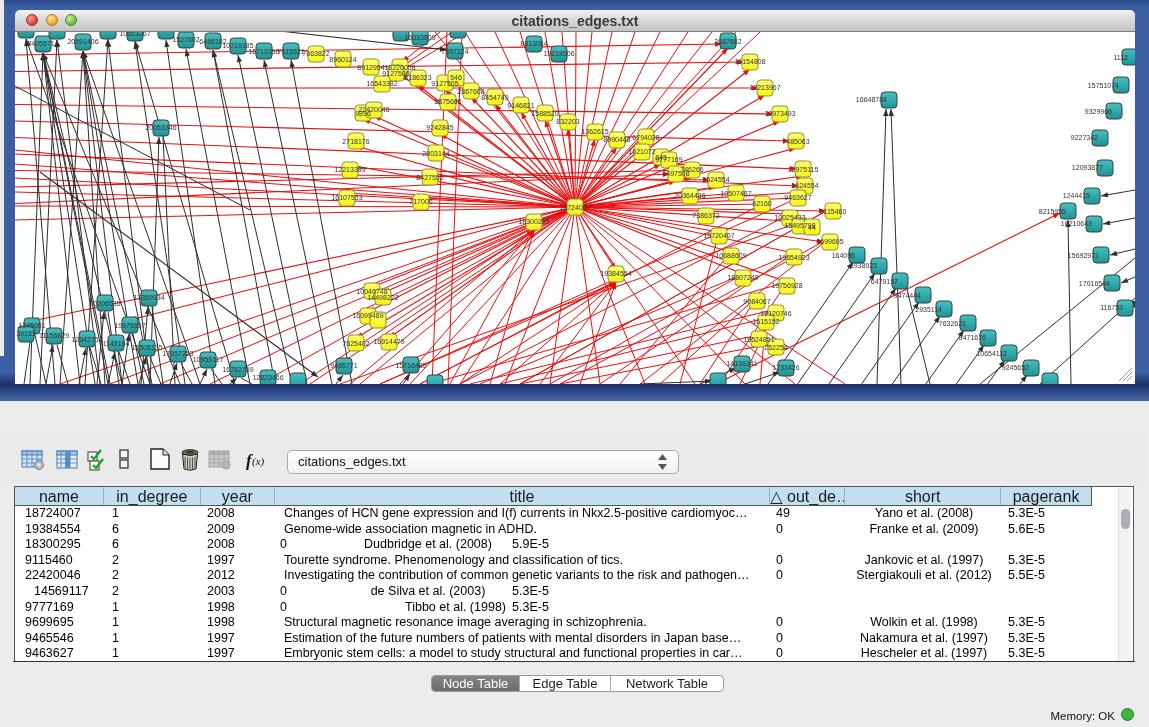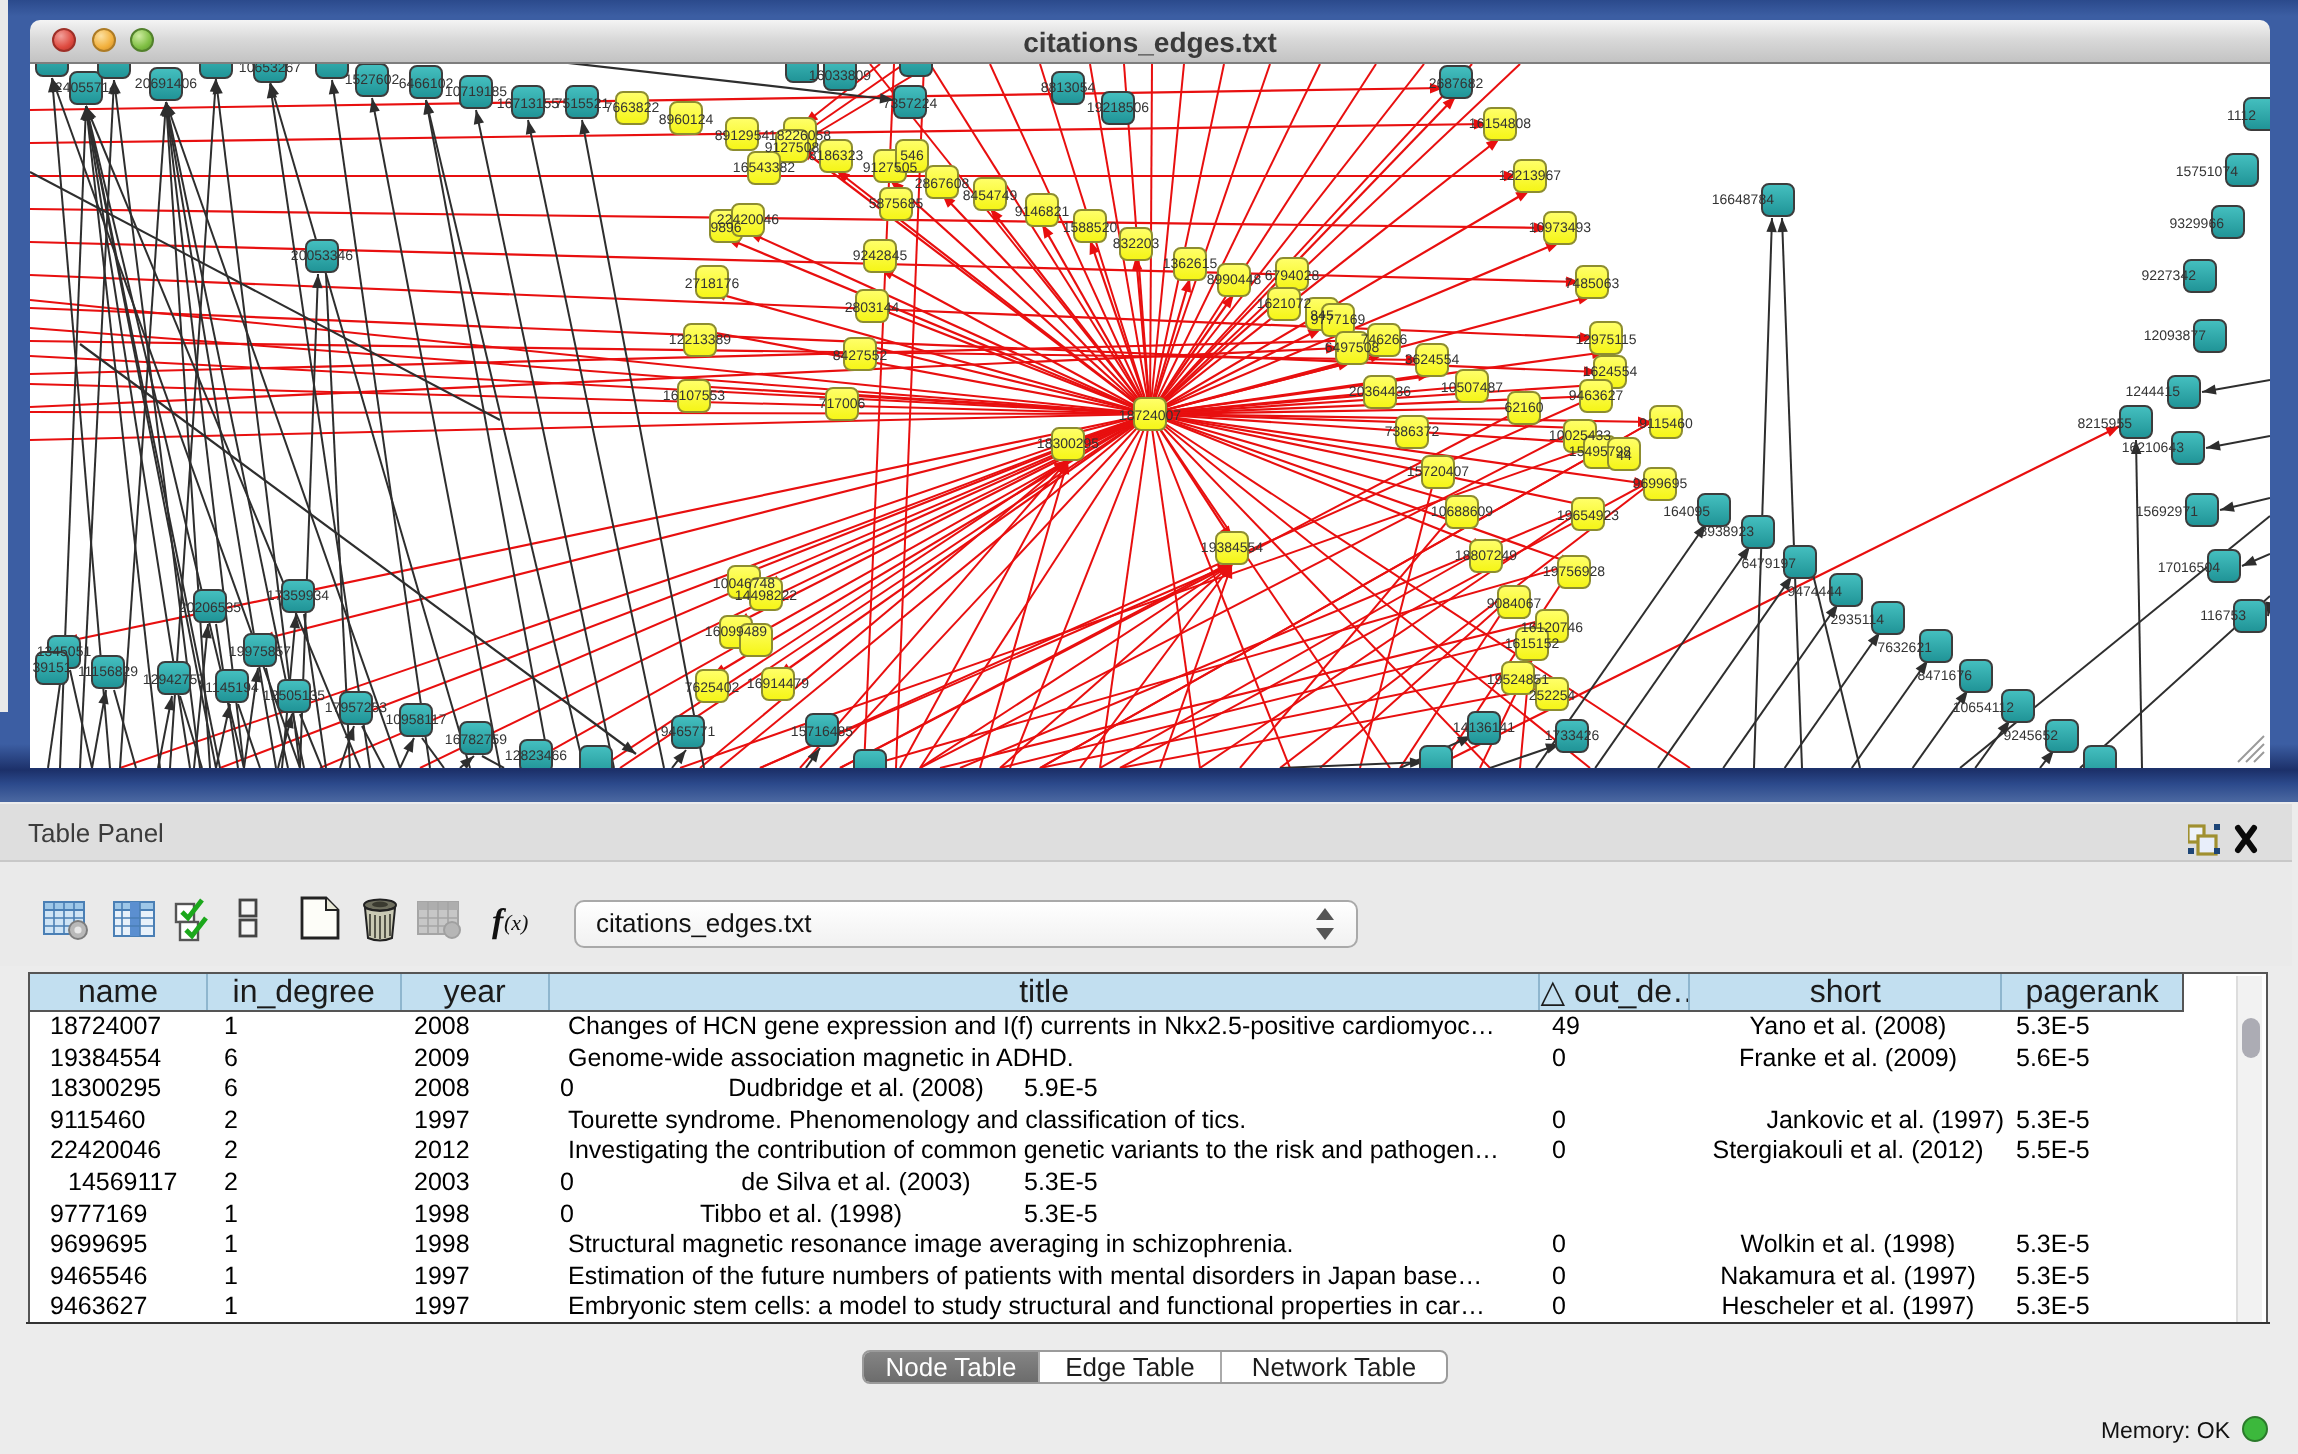--- a/index.html
+++ b/index.html
@@ -680,31 +680,20 @@
         <text x="1110" y="286" font-size="7" fill="#333" text-anchor="end">17016504</text>
         <text x="1123" y="310" font-size="7" fill="#333" text-anchor="end">116753</text>
         <text x="575" y="210" font-size="7" fill="#333" text-anchor="middle">18724007</text>
         <line x1="1119" y1="381" x2="1132" y2="368" stroke="#9a9a9a" stroke-width="1"></line>
         <line x1="1123" y1="381" x2="1132" y2="372" stroke="#9a9a9a" stroke-width="1"></line>
         <line x1="1127" y1="381" x2="1132" y2="376" stroke="#9a9a9a" stroke-width="1"></line>
     </svg>
   </div>
 </div>
 <div id="panel">
-  <div id="phead">
-      <span class="t">Table Panel</span>
-    <svg width="40" height="16" style="position:absolute;right:12px;top:10px">
-      <rect x="0" y="1" width="8" height="8" fill="#eef3fa" stroke="#a09030" stroke-width="1.6"></rect>
-      <rect x="5" y="6" width="9" height="9" fill="#e8eefa" stroke="#a09030" stroke-width="1.6"></rect>
-      <rect x="13" y="0" width="3" height="3" fill="#1d4577"></rect>
-        <rect x="0" y="12" width="3" height="3" fill="#1d4577"></rect>
-        <rect x="13" y="12" width="3" height="3" fill="#1d4577"></rect>
-      <path d="M25 2 L33 13 M33 2 L25 13" stroke="#0a0a0a" stroke-width="3" stroke-linecap="round"></path>
-    </svg>
-  </div>
   <div id="tool">
     <svg width="280" height="36" style="position:absolute;left:20px;top:17px">
         <g transform="translate(2,3)">
           <rect x="0" y="0" width="20" height="16" fill="#cfe4f5" stroke="#4a7fb5"></rect>
           <rect x="0" y="0" width="20" height="4" fill="#9ec7e8" stroke="#4a7fb5"></rect>
           <path d="M0 8 H20 M0 12 H20 M5 0 V16 M10 0 V16 M15 0 V16" stroke="#4a7fb5" stroke-width="0.8"></path>
           <circle cx="17" cy="14" r="4.5" fill="#b9b9b9" stroke="#7d7d7d"></circle>
           <circle cx="17" cy="14" r="1.8" fill="#e8e8e8"></circle>
         </g>
         <g transform="translate(37,3)">
@@ -787,21 +776,21 @@
         <div style="width:75px;padding-left:5px">0</div>
         <div style="width:156px;text-align:center">Dudbridge et al. (2008)</div>
         <div style="width:90px;padding-left:6px">5.9E-5</div>
       </div>
       <div class="row">
         <div style="width:89px;padding-left:10px">9115460</div>
         <div style="width:97px;padding-left:8px">2</div>
         <div style="width:74px;padding-left:6px">1997</div>
         <div style="width:496px;padding-left:9px">Tourette syndrome. Phenomenology and classification of tics.</div>
         <div style="width:75px;padding-left:5px">0</div>
-        <div style="width:156px;text-align:right">Jankovic et al. (1997)</div>
+        <div style="width:156px;text-align:center">Jankovic et al. (1997)</div>
         <div style="width:90px;padding-left:6px">5.3E-5</div>
       </div>
       <div class="row">
         <div style="width:89px;padding-left:10px">22420046</div>
         <div style="width:97px;padding-left:8px">2</div>
         <div style="width:74px;padding-left:6px">2012</div>
         <div style="width:496px;padding-left:9px">Investigating the contribution of common genetic variants to the risk and pathogen…</div>
         <div style="width:75px;padding-left:5px">0</div>
         <div style="width:156px;text-align:center">Stergiakouli et al. (2012)</div>
         <div style="width:90px;padding-left:6px">5.5E-5</div>
@@ -812,21 +801,21 @@
         <div style="width:74px;padding-left:6px">2003</div>
         <div style="width:75px;padding-left:5px">0</div>
         <div style="width:156px;text-align:center">de Silva et al. (2003)</div>
         <div style="width:90px;padding-left:6px">5.3E-5</div>
       </div>
       <div class="row">
         <div style="width:89px;padding-left:10px">9777169</div>
         <div style="width:97px;padding-left:8px">1</div>
         <div style="width:74px;padding-left:6px">1998</div>
         <div style="width:75px;padding-left:5px">0</div>
-        <div style="width:156px;text-align:left">Tibbo et al. (1998)</div>
+        <div style="width:156px;text-align:right">Tibbo et al. (1998)</div>
         <div style="width:90px;padding-left:6px">5.3E-5</div>
       </div>
       <div class="row">
         <div style="width:89px;padding-left:10px">9699695</div>
         <div style="width:97px;padding-left:8px">1</div>
         <div style="width:74px;padding-left:6px">1998</div>
         <div style="width:496px;padding-left:9px">Structural magnetic resonance image averaging in schizophrenia.</div>
         <div style="width:75px;padding-left:5px">0</div>
         <div style="width:156px;text-align:center">Wolkin et al. (1998)</div>
         <div style="width:90px;padding-left:6px">5.3E-5</div>

